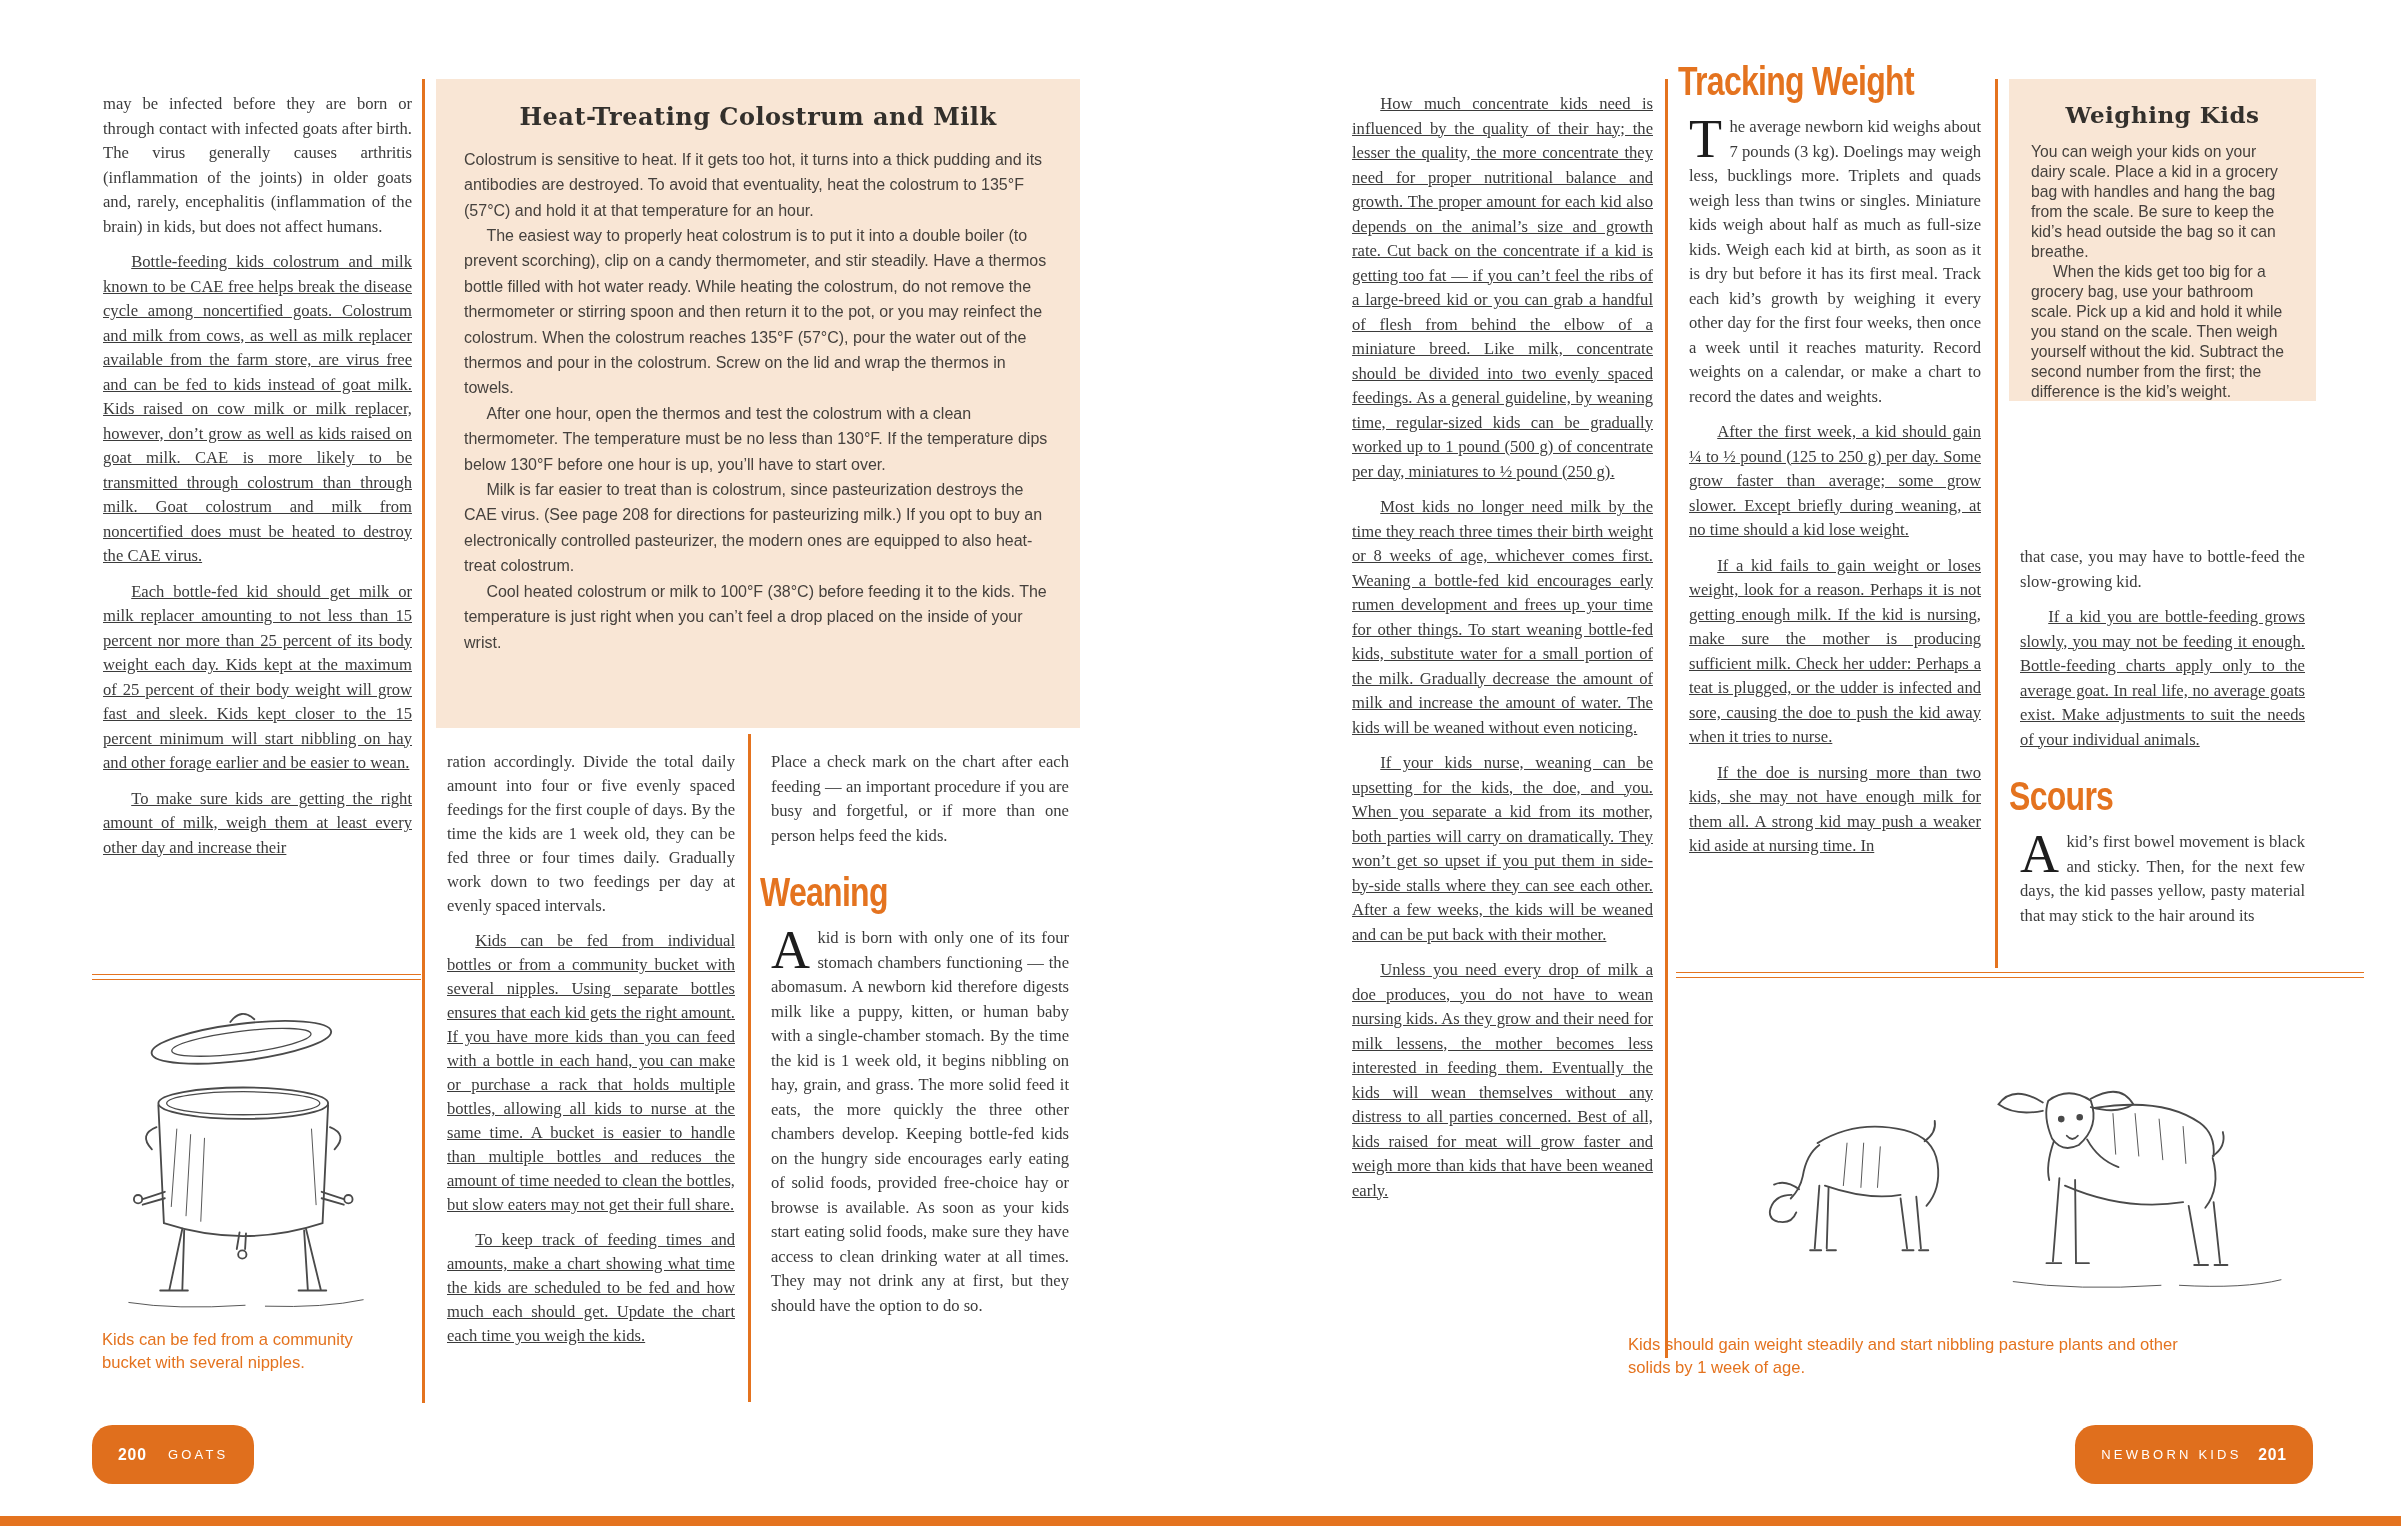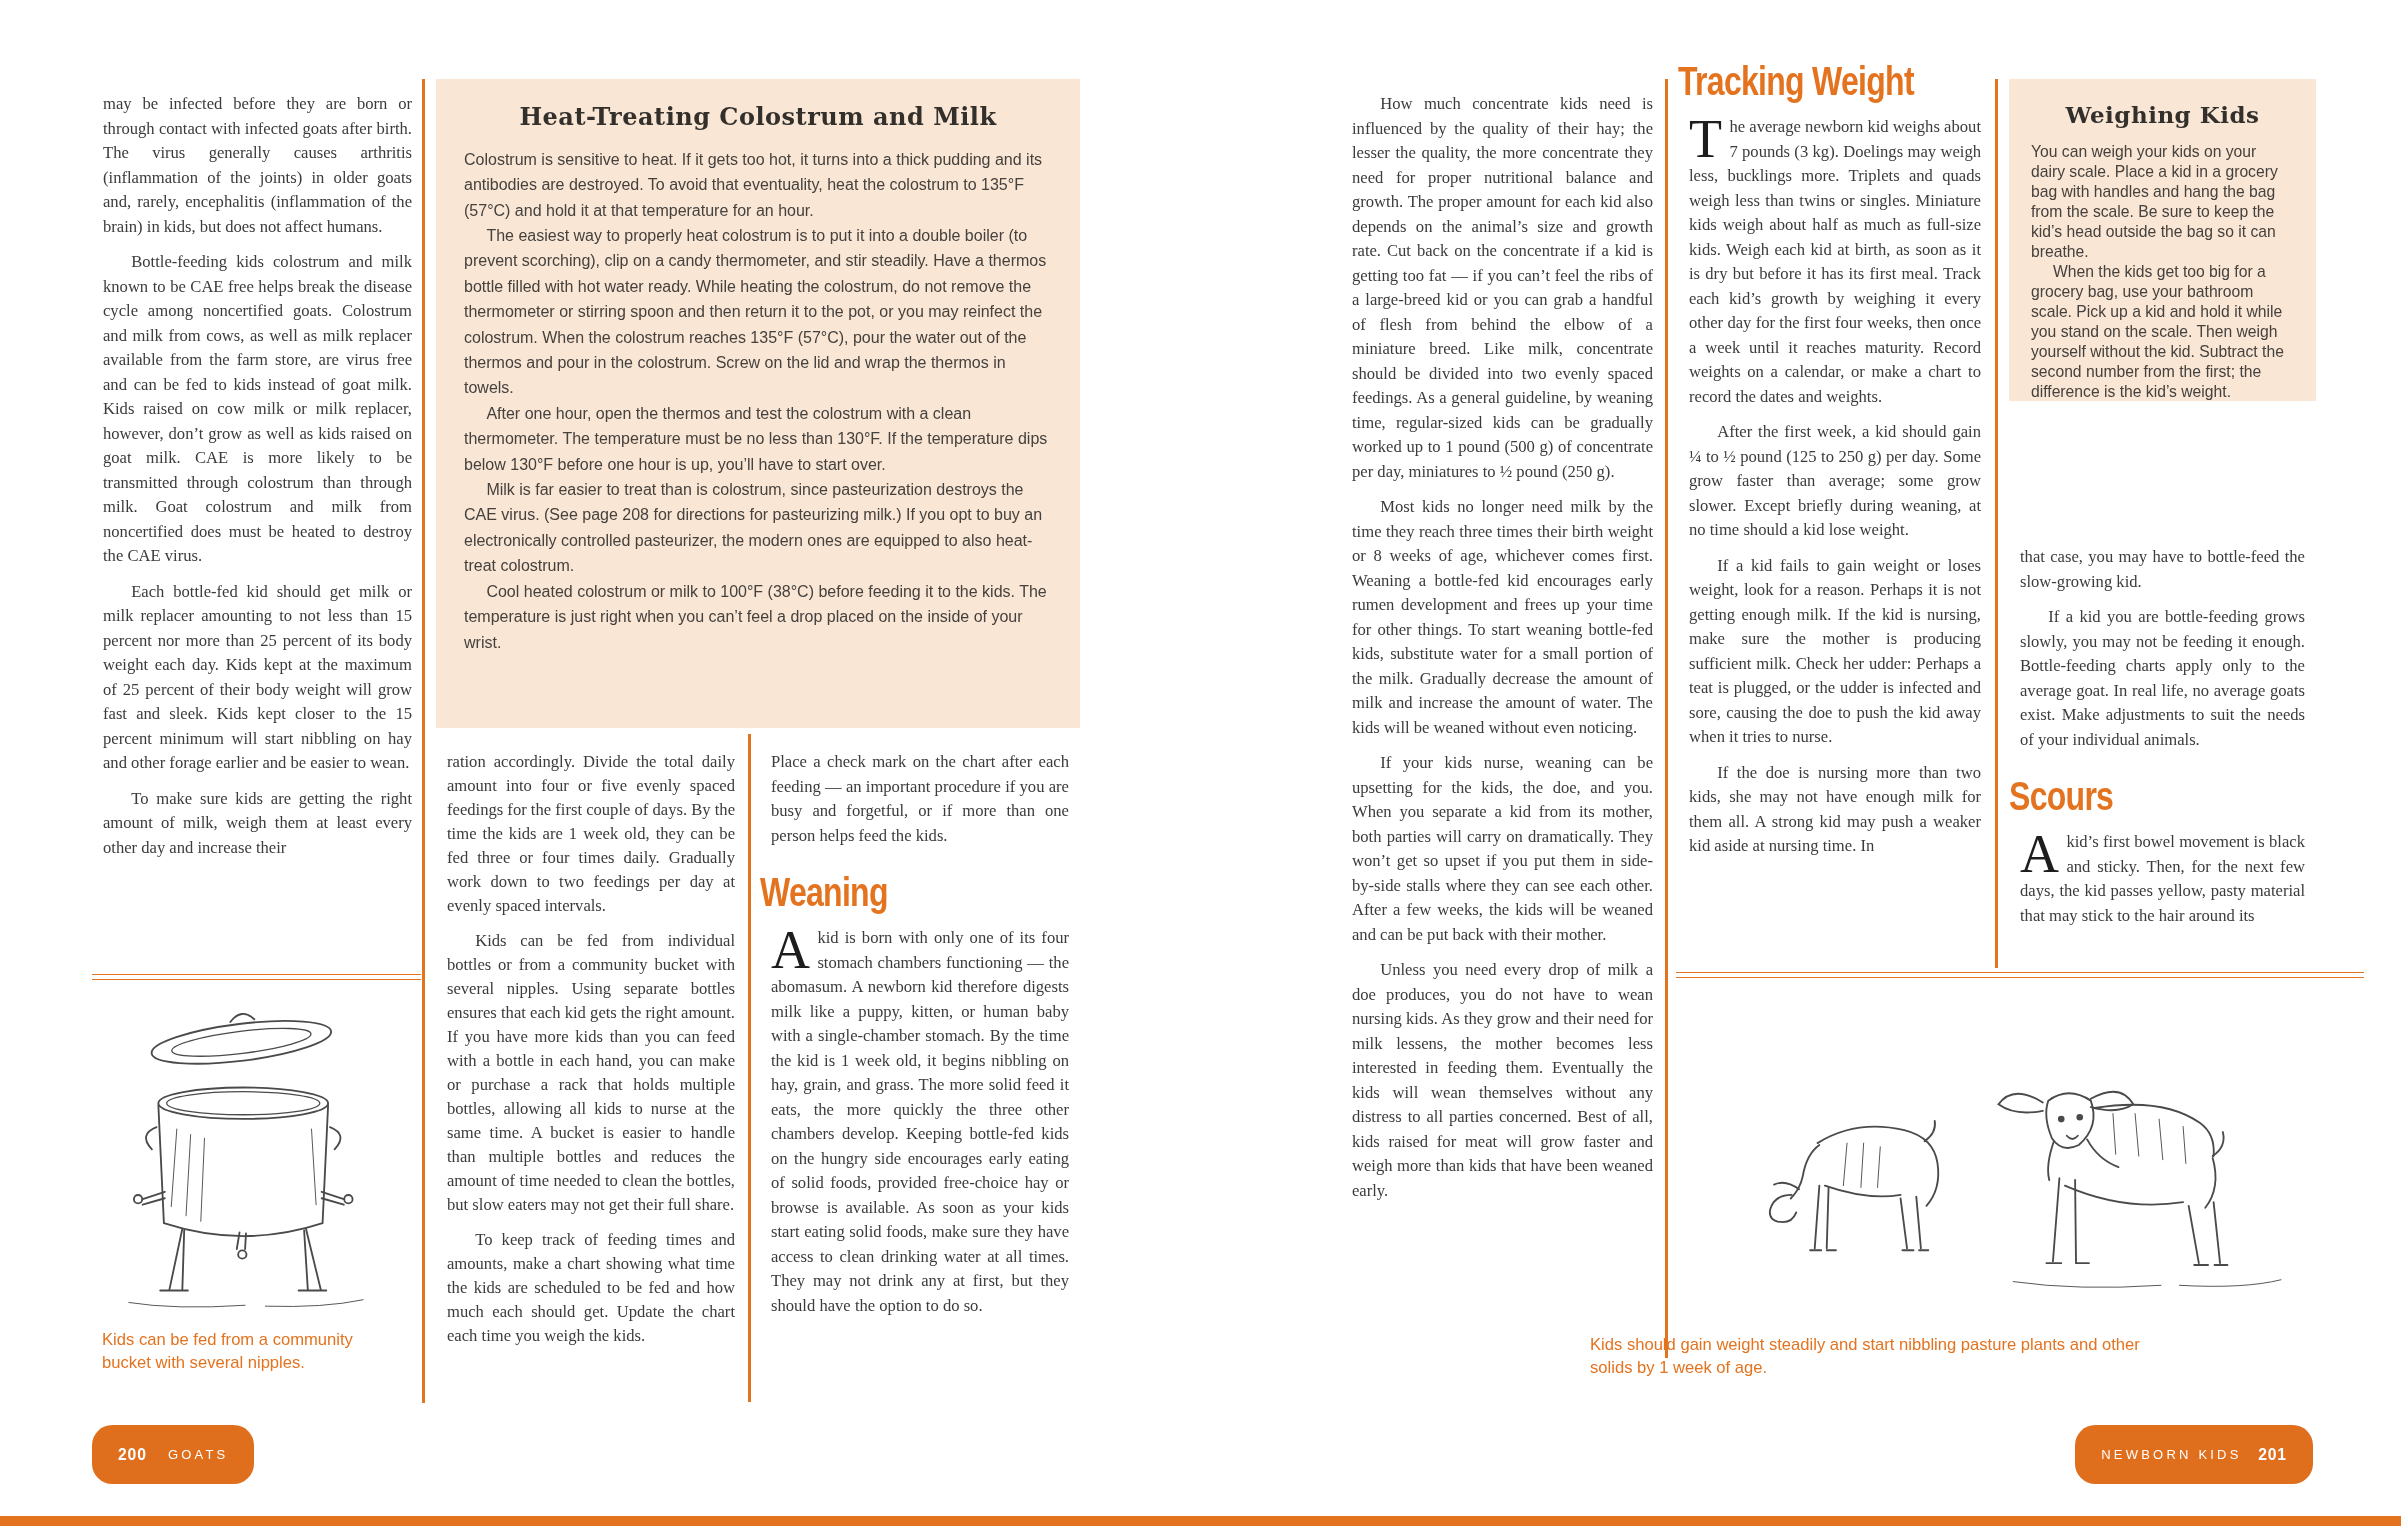--- a/index.html
+++ b/index.html
@@ -2,21 +2,21 @@
 <html lang="en" style="font-size:14.8px"><head>
 <meta charset="utf-8">
 <style>
   html,body{margin:0;padding:0;background:#ffffff;}
   #spread{position:relative;width:2401px;height:1527px;background:#ffffff;overflow:hidden;
           font-family:"Liberation Serif",serif;color:#3b3b3b;}
   
   .serif-col{position:absolute;font:16.6px/24.5px "Liberation Serif",serif;text-align:justify;
              color:#3b3b3b;hyphens:auto;}
   .serif-col p{margin:11px;}
-  .serif-col p.ind{text-indent:1.7em;}
+  .serif-col p.ind{text-indent:1.7em;text-decoration:underline;}
   
   .note-box{position:absolute;background:#f9e6d5;box-sizing:border-box;padding:24px 28px 18.5px;overflow:hidden;}
   .note-box h3{margin:0 0 15px;text-align:center;font:bold 24px/1.2 "DejaVu Serif",serif;
                letter-spacing:0.5px;color:#33302c;}
   .note-box p{margin:0;font:16px/25.4px "Liberation Sans",sans-serif;color:#45413d;text-align:left;}
   .note-box p.ind{text-indent:1.4em;}
   .note-box.small p{font-size:15.7px;line-height:20px;}
   .note-box.small h3{font-size:23px;margin-bottom:13px;}
   
   .sec-head{font:bold 41px/41px "Liberation Sans",sans-serif;color:#e4731f;letter-spacing:-0.9px;
@@ -191,21 +191,21 @@
         <path d="M376,298 h16 M408,298 h14 M536,300 h15 M558,300 h14"></path>
         <path d="M556,182 q15,-10 11,-26"></path>
         <g stroke-width="1">
           <path d="M448,136 l3,44 M472,136 l4,46 M498,142 l4,44 M524,150 l3,40"></path>
           <path d="M340,318 q70,10 160,4 M520,322 q70,4 110,-6"></path>
         </g>
       </g>
     </svg>
   </div>
 
-  <div class="caption" style="left:1590px;top:1333px;width:554px;">Kids should gain weight steadily and start nibbling pasture plants and other solids by 1 week of age.</div>
+  <div class="caption" style="left:1628px;top:1333px;width:554px;">Kids should gain weight steadily and start nibbling pasture plants and other solids by 1 week of age.</div>
 
   <div class="pill right" style="right:88px;">
     <span class="lbl">NEWBORN KIDS</span>
     <span class="num">201</span>
   </div>
 
   <div class="bottom-bar"></div>
 </div>
 
 

